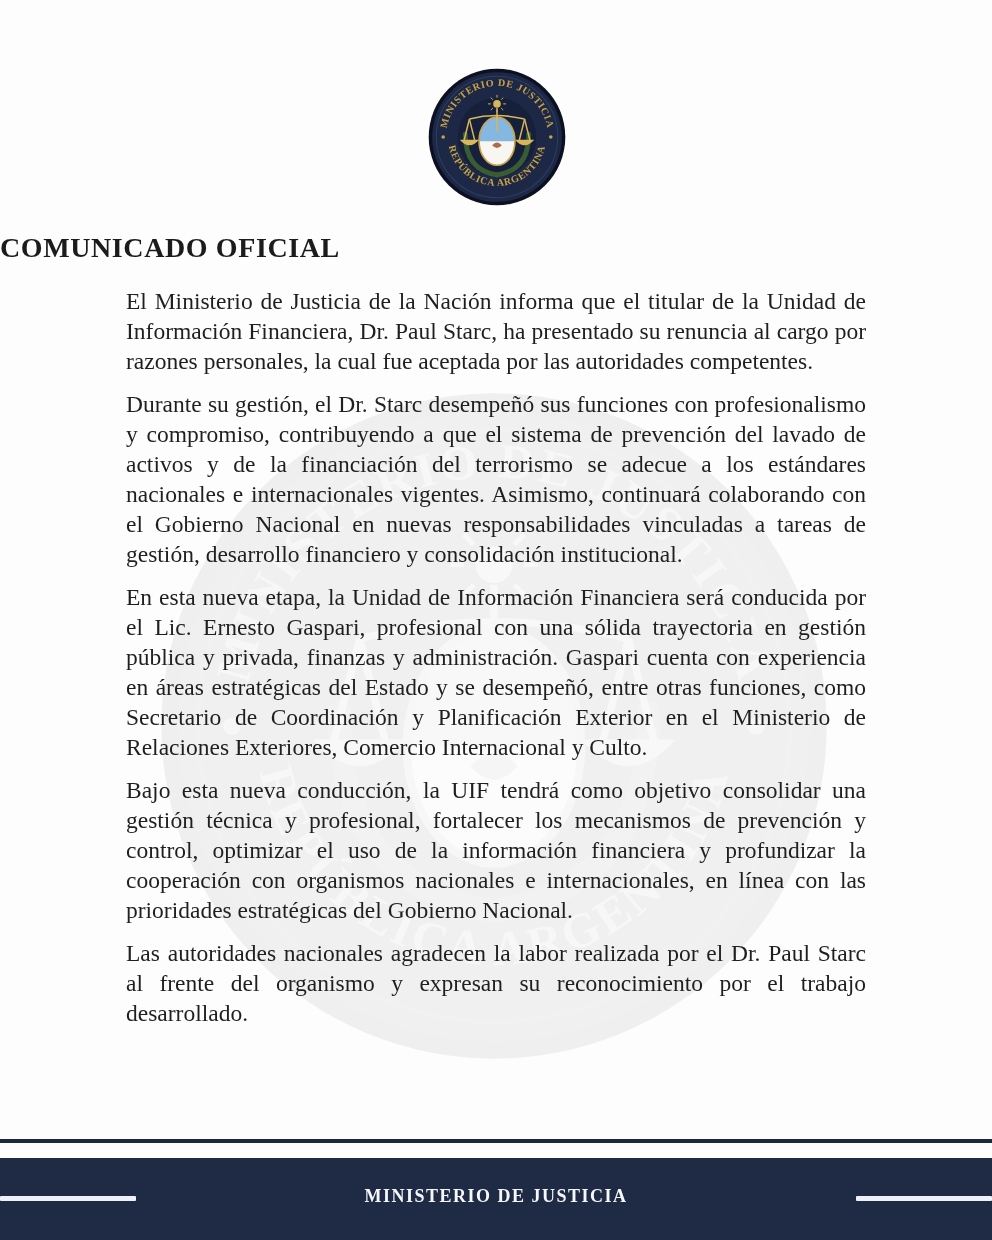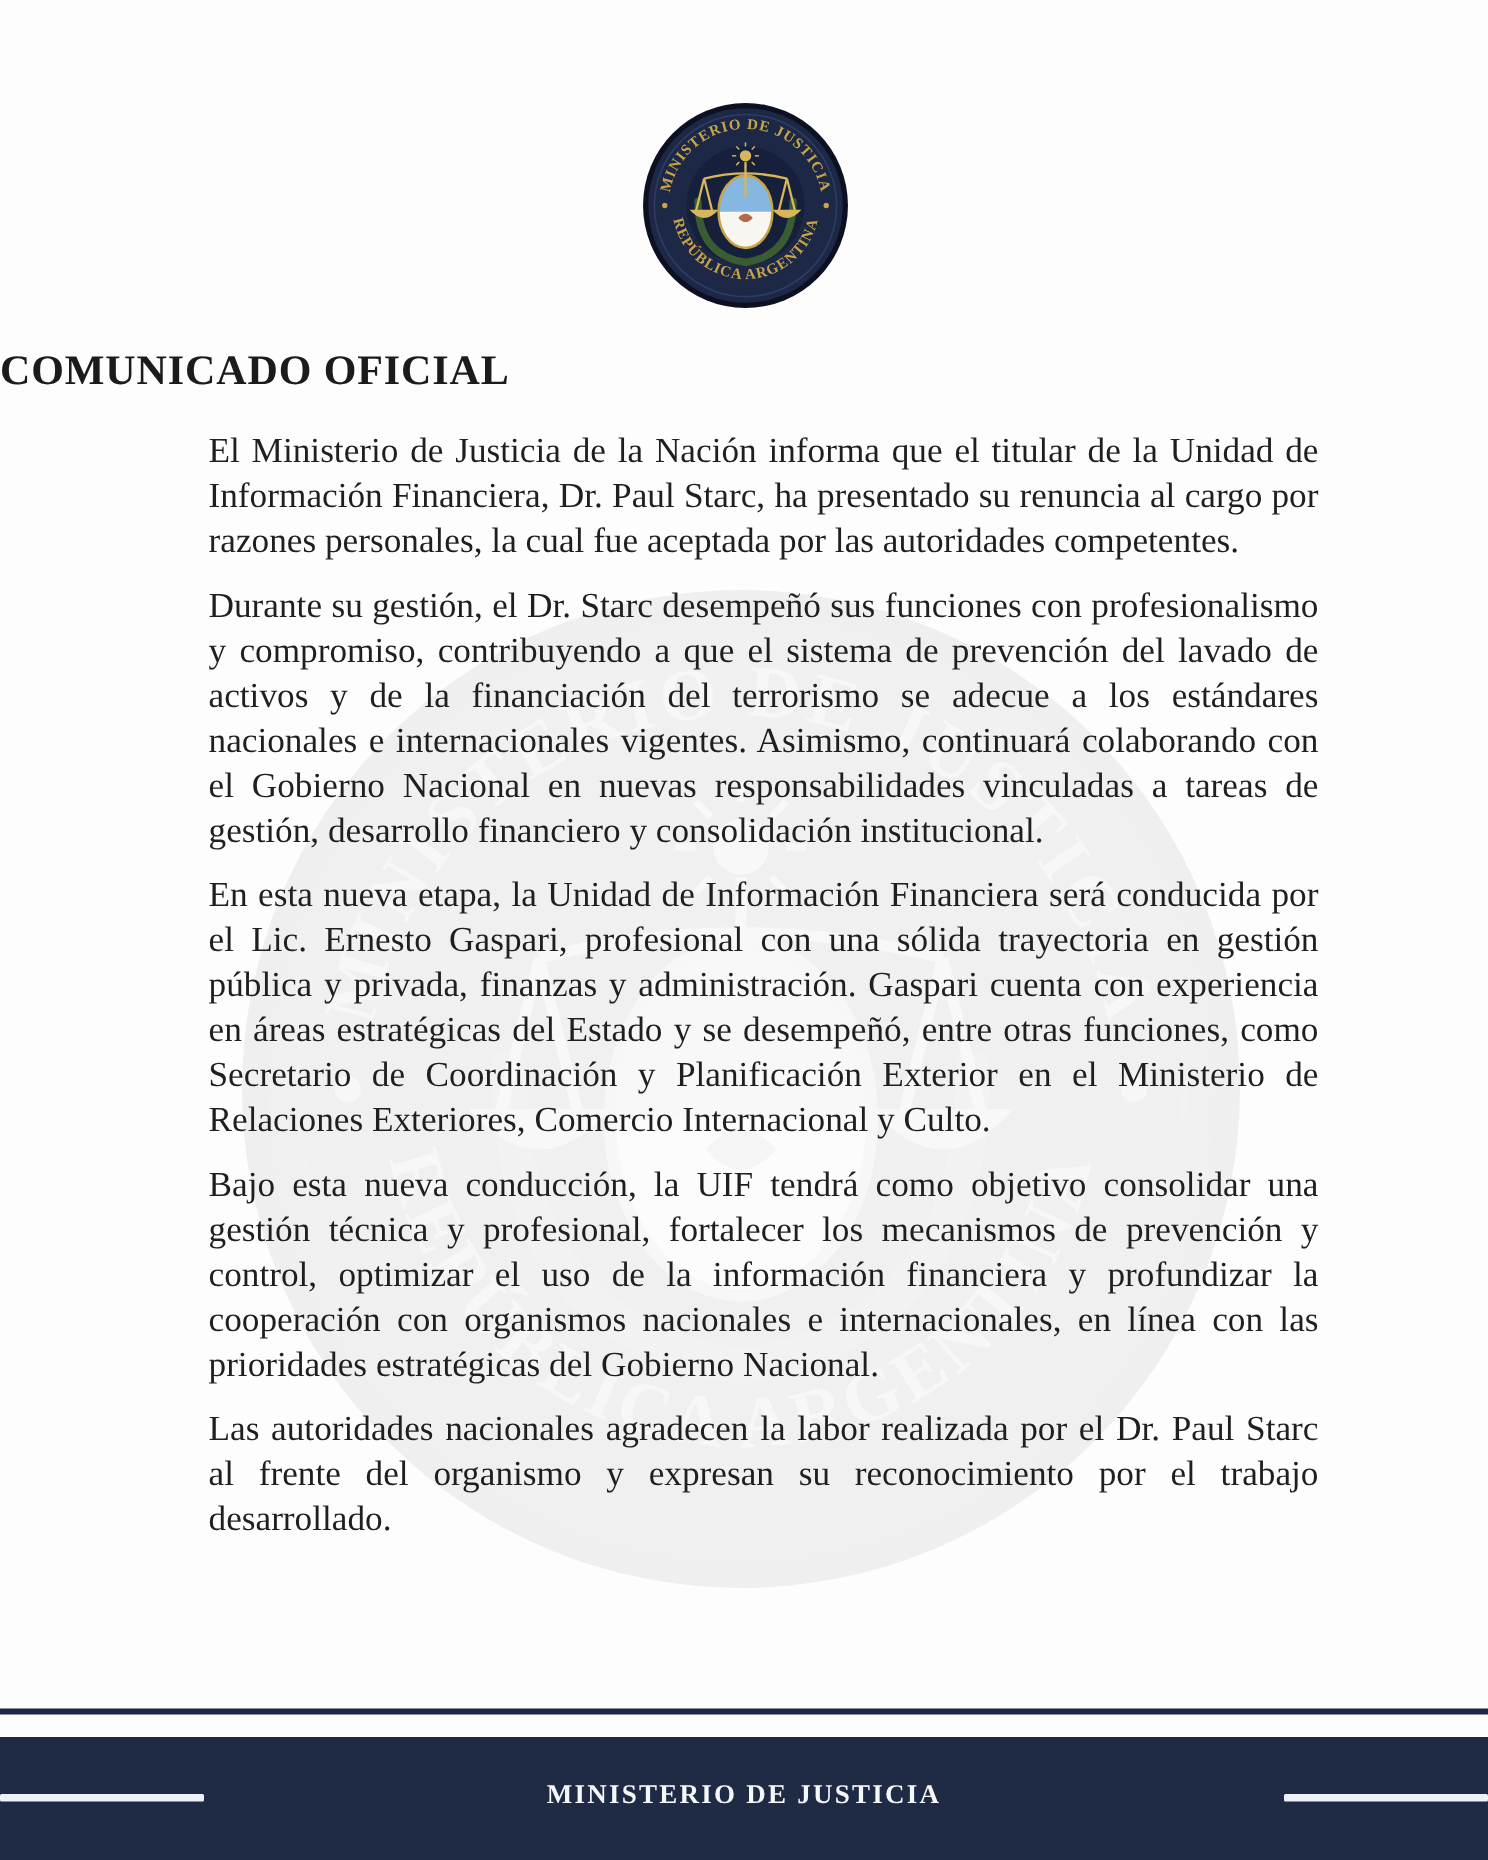--- a/index.html
+++ b/index.html
@@ -22,21 +22,21 @@
   }
   .seal svg{width:100%;height:100%;display:block;}
 
   .doc-title{
     position:absolute;left:0;top:232px;width:992px;margin:0;
     text-align:left;font-size:28px;font-weight:700;color:#1b1b1b;
     letter-spacing:0.6px;z-index:2;
   }
 
   .body-text{
-    position:absolute;left:139px;top:286px;width:740px;z-index:1;
+    position:absolute;left:126px;top:286px;width:740px;z-index:1;
     font-size:23.5px;line-height:30px;color:#1f1f1f;
     text-align:justify;text-align-last:left;
   }
   .body-text p{margin:0 0 13px 0;}
 
   
   .bottom-rule{
     position:absolute;left:0;top:1139px;width:992px;height:4px;
     background:#1c2742;z-index:2;
   }

